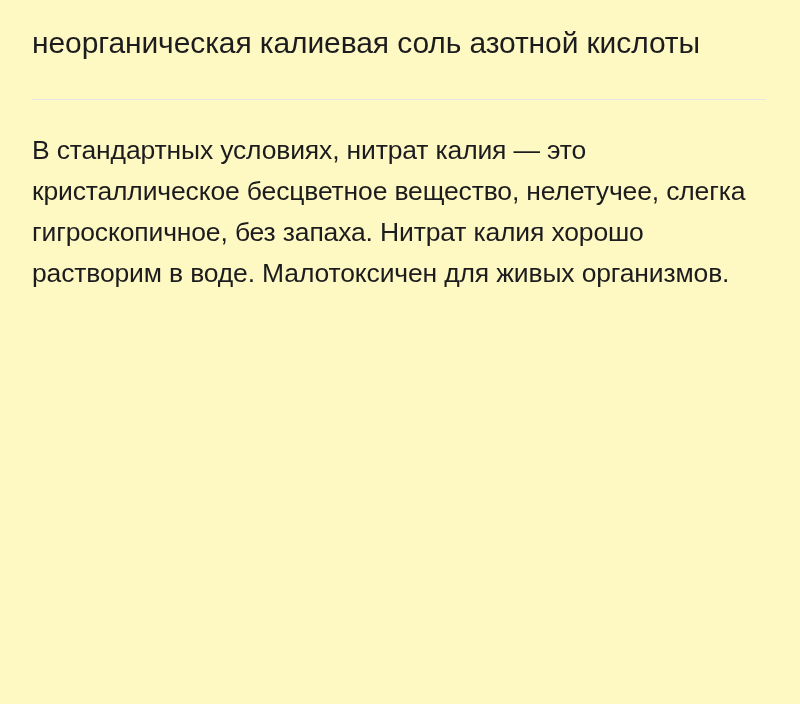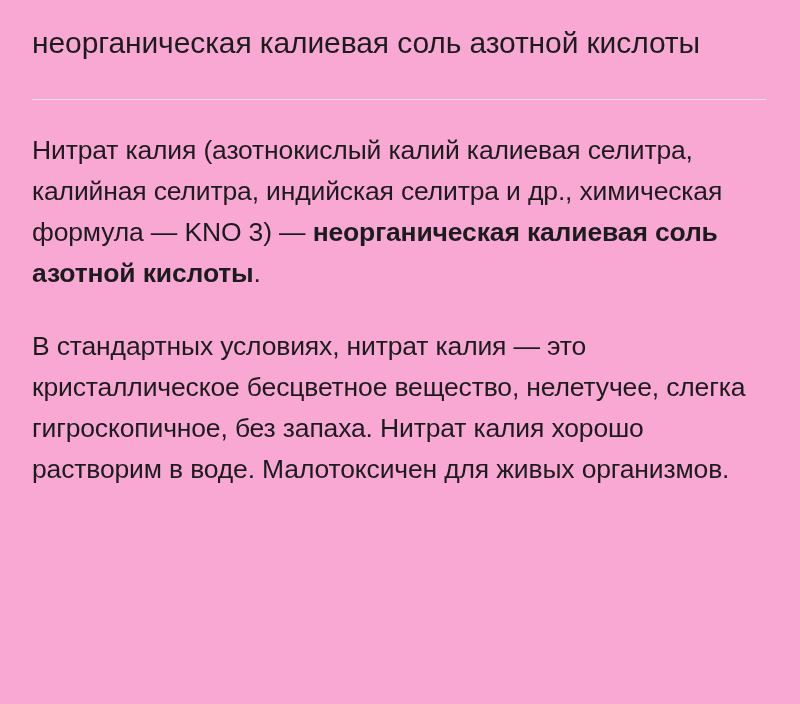--- a/index.html
+++ b/index.html
@@ -12,21 +12,21 @@
     height: 704px;
     font-family: "Liberation Sans", sans-serif;
     color: #1c1c1e;
     overflow: hidden;
   }
   .page {
     width: 800px;
     height: 704px;
     box-sizing: border-box;
     padding: 22px 34px 0 32px;
-    background: #f9a8d4;
+    background: #fef9c3;
     position: relative;
   }
   .heading {
     font-size: 30px;
     line-height: 1.42;
     font-weight: 400;
     color: #1c1c1e;
     letter-spacing: -0.1px;
     margin: 0;
     padding: 0 0 0 0;
@@ -60,18 +60,17 @@
 <body>
 
 <div class="page">
 
   <h1 class="heading">неорганическая калиевая соль азотной кислоты</h1>
 
   <hr class="divider">
 
   <div class="body-block">
 
-    <p class="para"><span>Нитрат калия (азотнокислый калий калиевая селитра, калийная селитра, индийская селитра и др., химическая формула — KNO 3) — </span><span class="bold">неорганическая калиевая соль азотной кислоты</span><span>.</span></p>
 
     <p class="para"><span>В стандартных условиях, нитрат калия — это кристаллическое бесцветное вещество, нелетучее, слегка гигроскопичное, без запаха. Нитрат калия хорошо растворим в воде. Малотоксичен для живых организмов.</span></p>
 
   </div>
 </div>
 
 </body></html>

